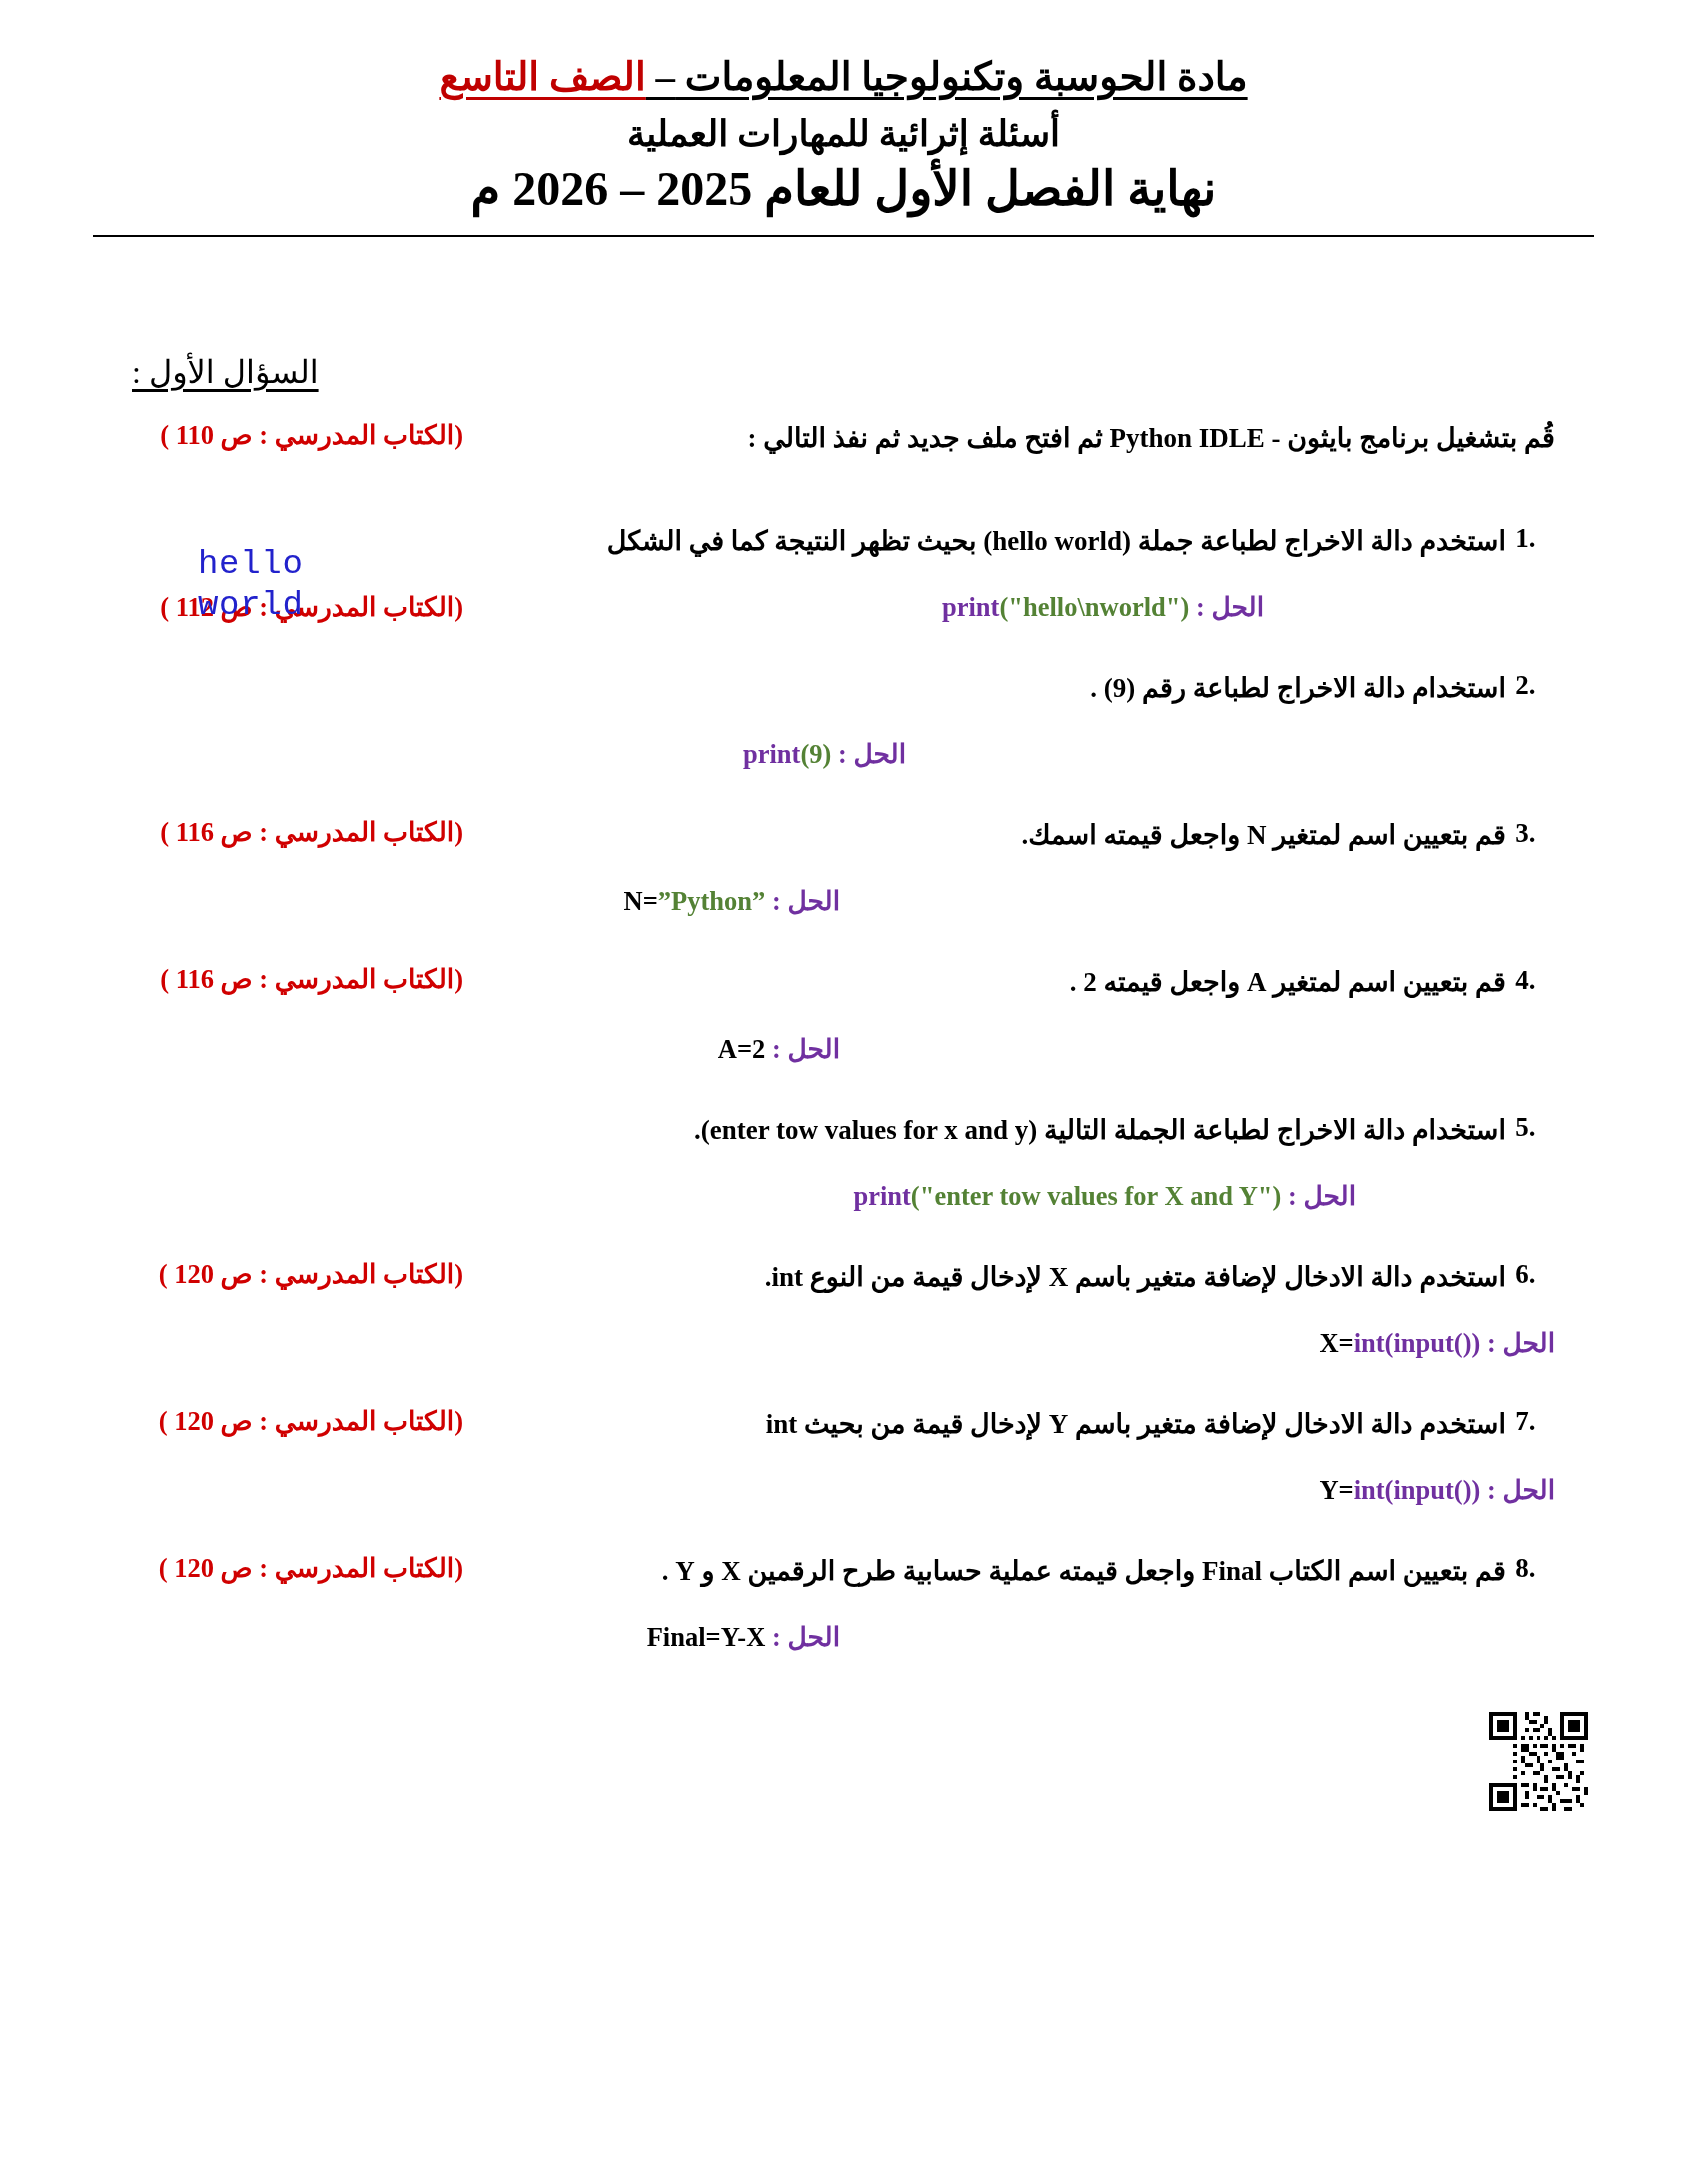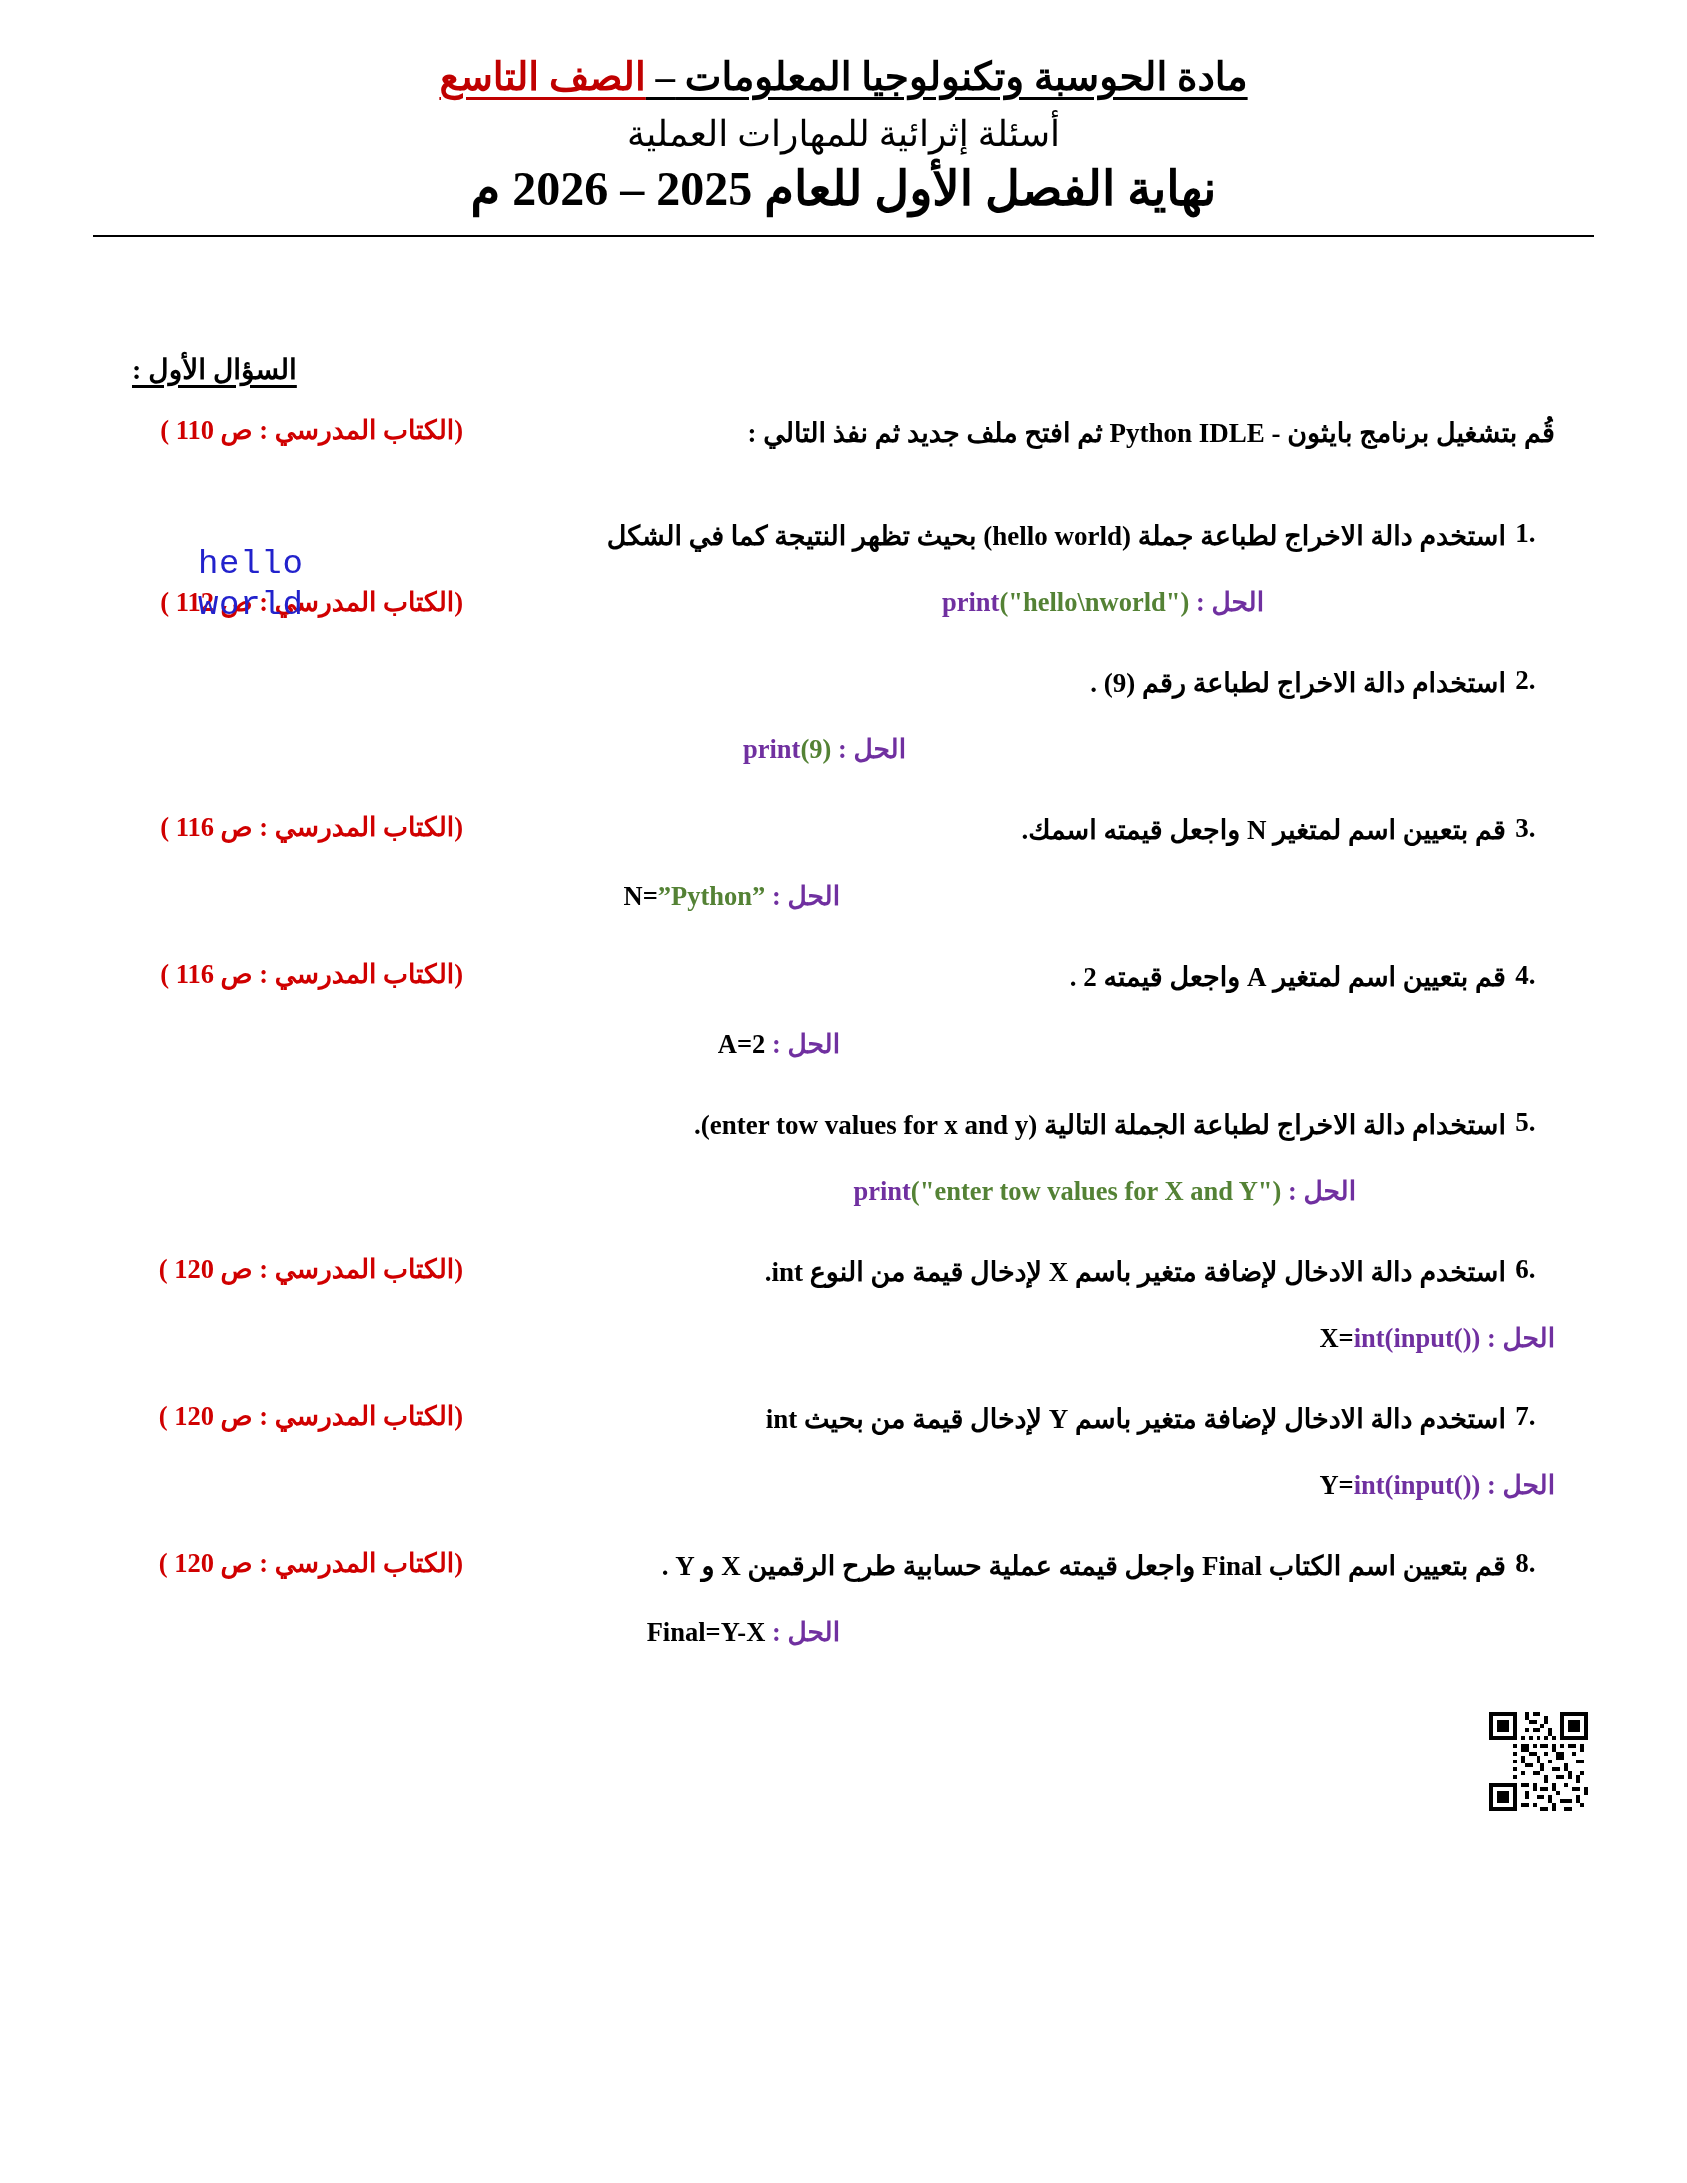--- a/index.html
+++ b/index.html
@@ -39,21 +39,21 @@
   .header-line-1 .underlined {
     text-decoration: underline;
     text-underline-offset: 6.6px;
     text-decoration-thickness: 2.6px;
   }
   .hl-red {
     color: #c00000;
   }
   .header-line-2 {
     font-size: 36px;
-    font-weight: normal;
+    font-weight: bold;
     line-height: 1.3;
     margin-top: 9.3px;
     direction: rtl;
   }
   .header-line-3 {
     font-size: 48px;
     font-weight: bold;
     line-height: 1.3;
     direction: rtl;
   }
@@ -66,22 +66,22 @@
   
   .q-title-row {
     margin-top: 116px;
     padding-left: 132px;
     padding-right: 198px;
     text-align: left;
     direction: rtl;
   }
   .q-title {
     display: inline-block;
-    font-size: 28px;
-    font-weight: bold;
+    font-size: 32px;
+    font-weight: normal;
     text-decoration: underline;
     text-underline-offset: 6px;
     text-decoration-thickness: 2.6px;
   }
 
   
   .row {
     position: relative;
     display: flex;
     direction: rtl;

